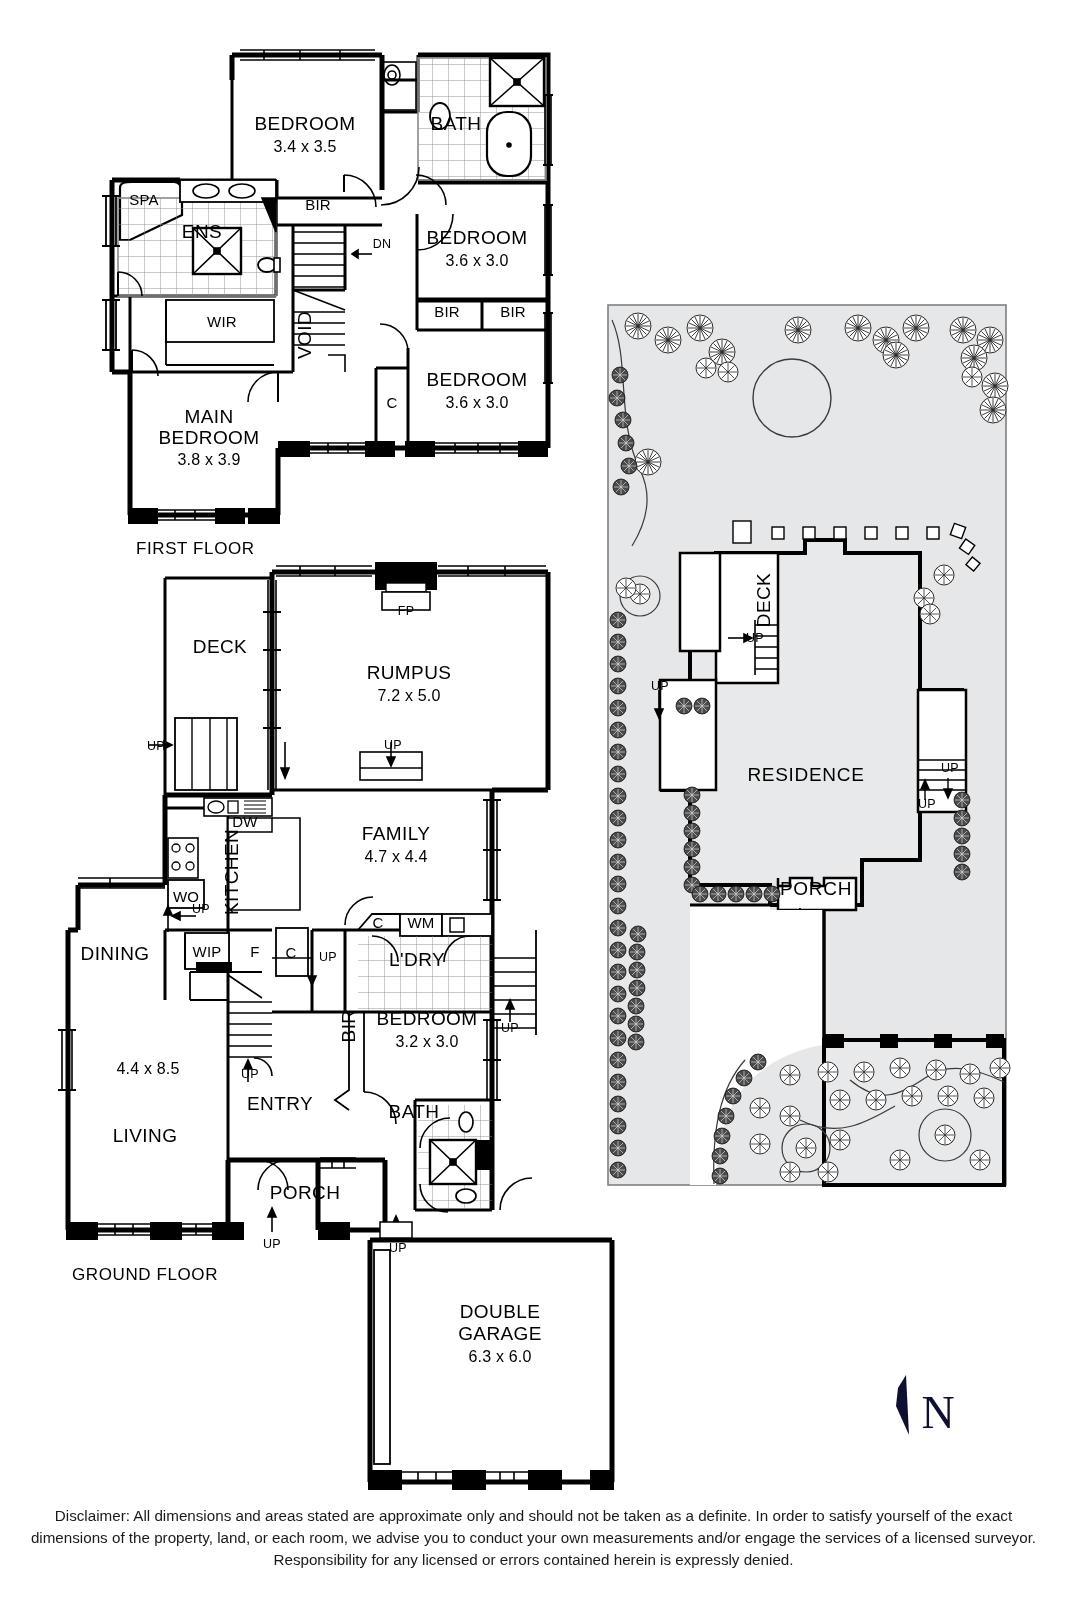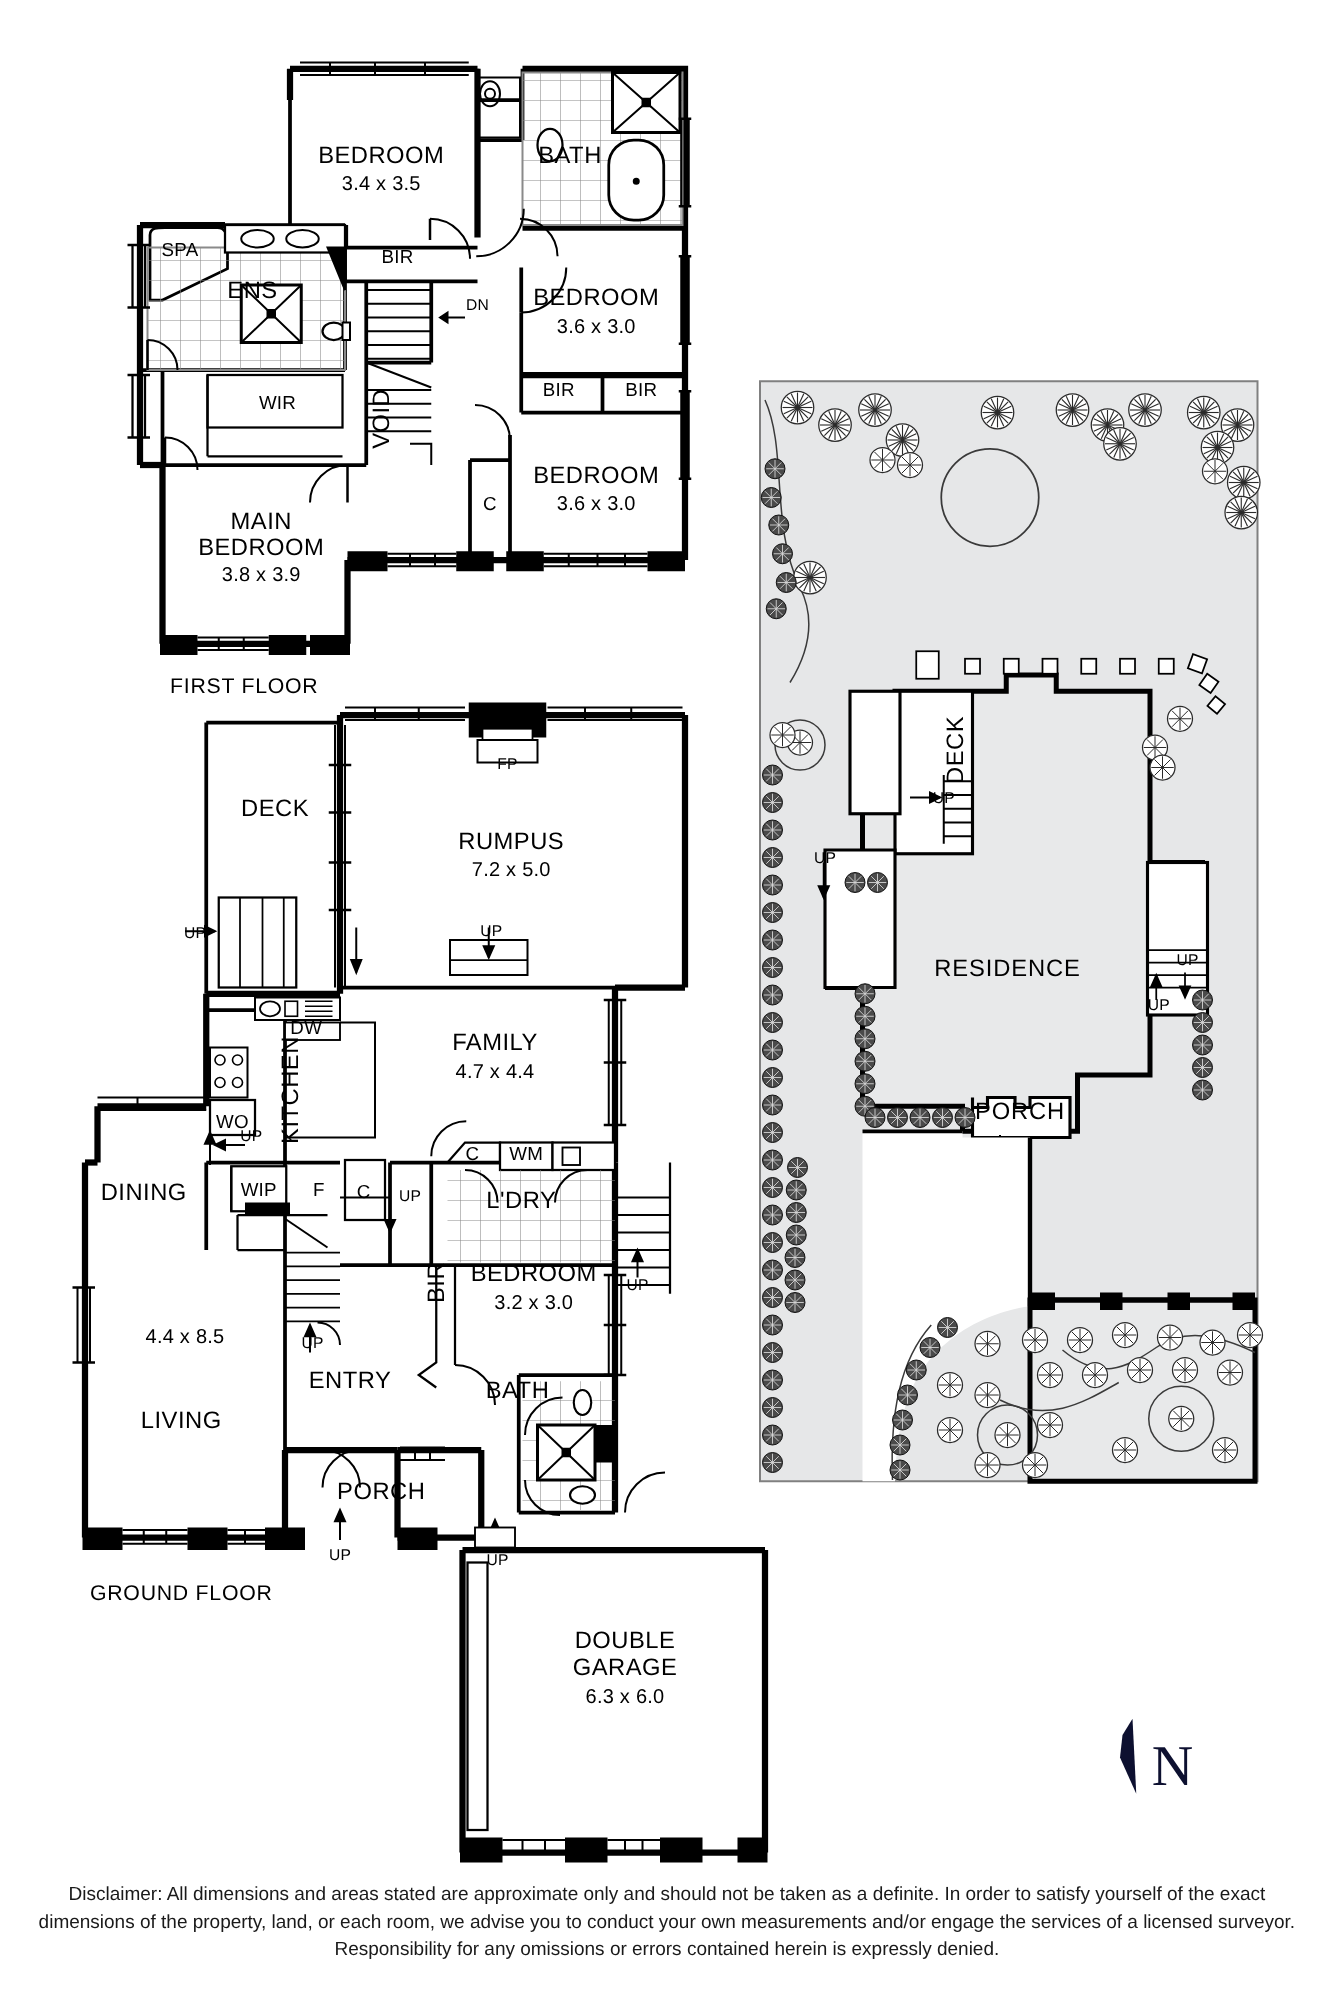--- a/index.html
+++ b/index.html
@@ -765,16 +765,16 @@
   <g>
     <path d="M898 1388 L906 1375 L909 1435 L896 1406 Z" fill="#0d1030"></path>
     <text class="north-letter" x="938" y="1428">N</text>
   </g>
 
 </svg>
 
 <div class="disclaimer">
   <span>Disclaimer: All dimensions and areas stated are approximate only and should not be taken as a definite. In order to satisfy yourself of the exact dimensions</span>
   <span>of the property, land, or each room, we advise you to conduct your own measurements and/or engage the services of a licensed surveyor. Responsibility</span>
-  <span>for any omissions or errors contained herein is expressly denied.</span>
+  <span>for any licensed or errors contained herein is expressly denied.</span>
 </div>
 
 </div>
 
 </body></html>

